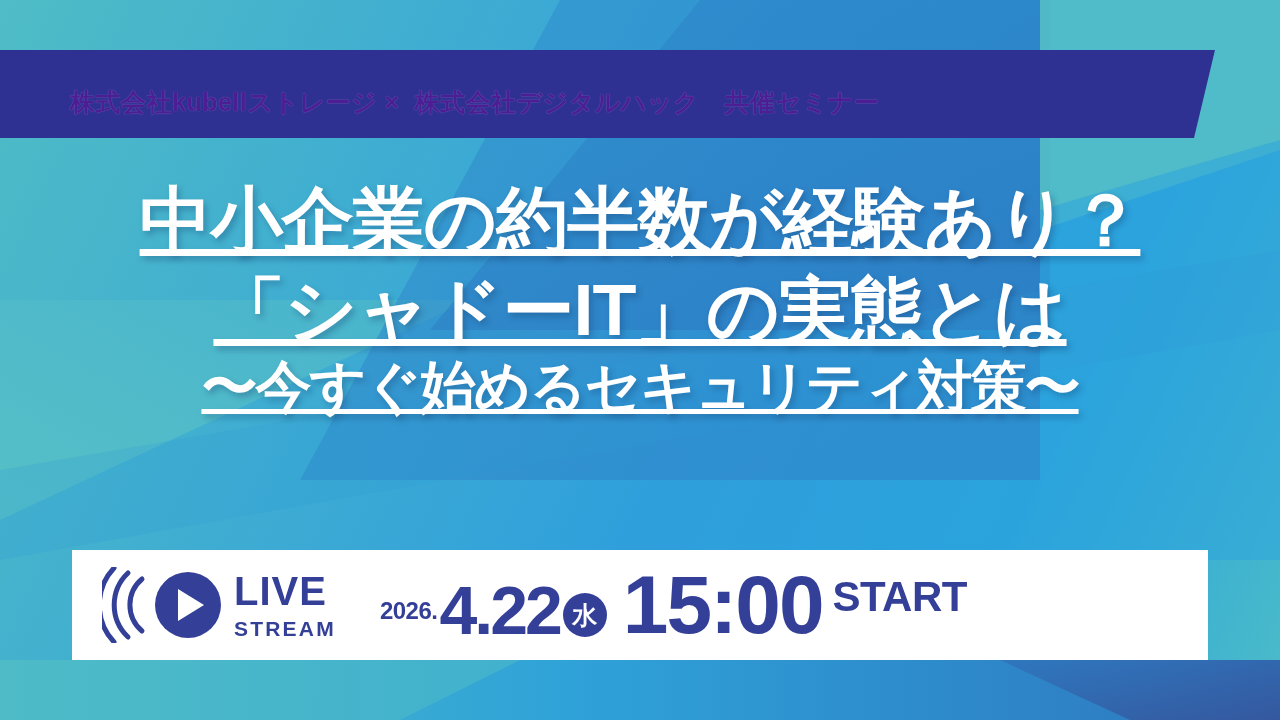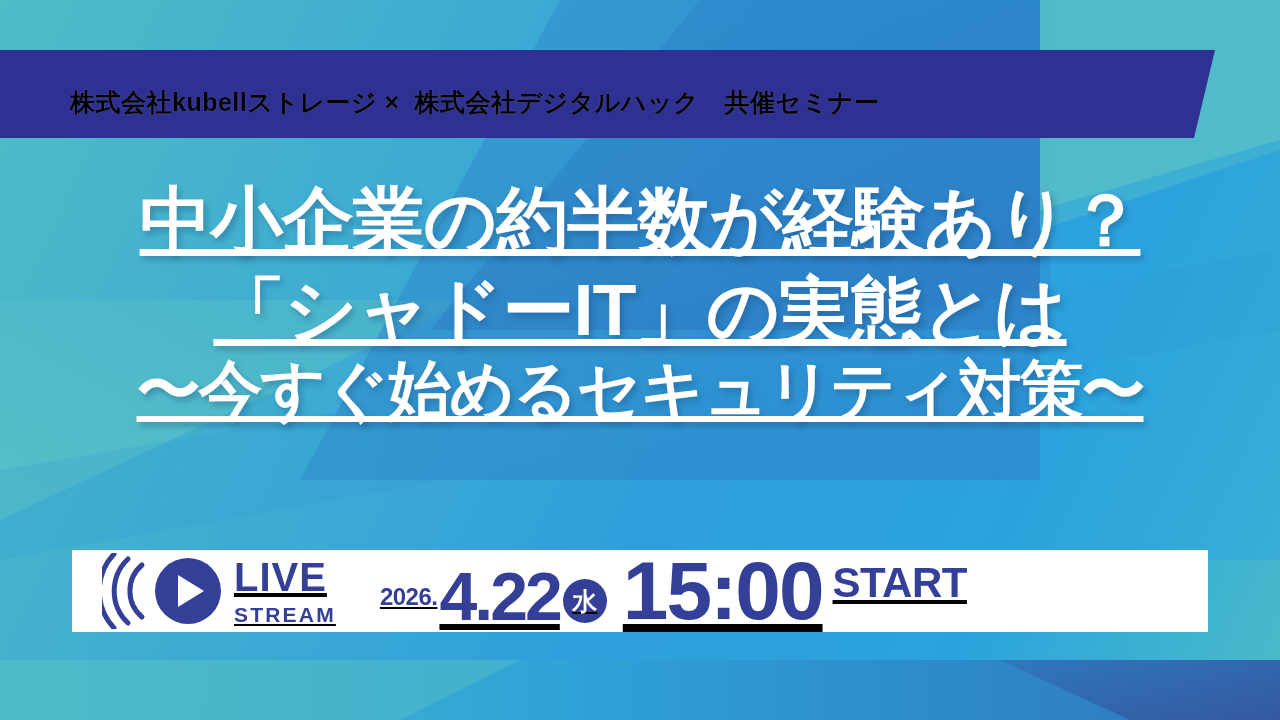--- a/index.html
+++ b/index.html
@@ -14,39 +14,39 @@
   .bg-base{position:absolute;inset:0;
     background:linear-gradient(115deg,#4fbcc6 0%,#3eacd2 30%,#2f9fdc 55%,#2aa3dd 78%,#4cbcc8 100%);}
   .bg-svg{position:absolute;inset:0;width:1280px;height:720px;}
 
   
   .header-band{position:absolute;left:0;top:50px;width:1215px;height:88px;}
   .header-band svg{position:absolute;inset:0;}
   .header-text{
     position:absolute;left:70px;top:0;height:104px;
     display:flex;align-items:center;
-    color:#000000;font-size:25px;font-weight:bold;letter-spacing:0.5px;
+    color:#4c1d95;font-size:25px;font-weight:bold;letter-spacing:0.5px;
     white-space:pre;text-shadow:0 0 1px rgba(255,255,255,.35);
   }
 
   
   .title-block{position:absolute;left:0;top:182px;width:1280px;text-align:center;}
   .title-line{
     color:#ffffff;font-weight:bold;white-space:pre;
     text-shadow:3px 4px 6px rgba(20,60,110,0.33);
     line-height:1.06;letter-spacing:-1px;text-decoration:underline;
   }
   .t1{font-size:72px;}
   .t2{font-size:72px;margin-top:14px;}
-  .t3{font-size:64px;margin-top:8px;letter-spacing:-2px;}
+  .t3{font-size:56px;margin-top:8px;letter-spacing:-2px;}
 
   
   .whitebar{
-    position:absolute;left:72px;top:550px;width:1136px;height:82px;
-    background:#ffffff;display:flex;align-items:center;text-decoration:underline;
+    position:absolute;left:72px;top:550px;width:1136px;height:110px;
+    background:#ffffff;display:flex;align-items:center;
   }
   .logo{display:flex;align-items:center;margin-left:30px;}
   .logo svg{display:block;}
   .live-words{margin-left:10px;display:flex;flex-direction:column;line-height:1;}
   .live-main{color:#343f98;font-size:40px;font-weight:bold;letter-spacing:1px;}
   .live-sub{color:#343f98;font-size:21px;font-weight:bold;letter-spacing:2.2px;margin-top:7px;}
 
   .datetime{display:flex;align-items:flex-end;margin-left:44px;color:#343f98;}
   .year{font-size:24px;font-weight:bold;letter-spacing:-0.5px;margin-bottom:16px;margin-right:2px;}
   .bigdate{font-size:68px;font-weight:bold;letter-spacing:-3px;line-height:0.88;}

